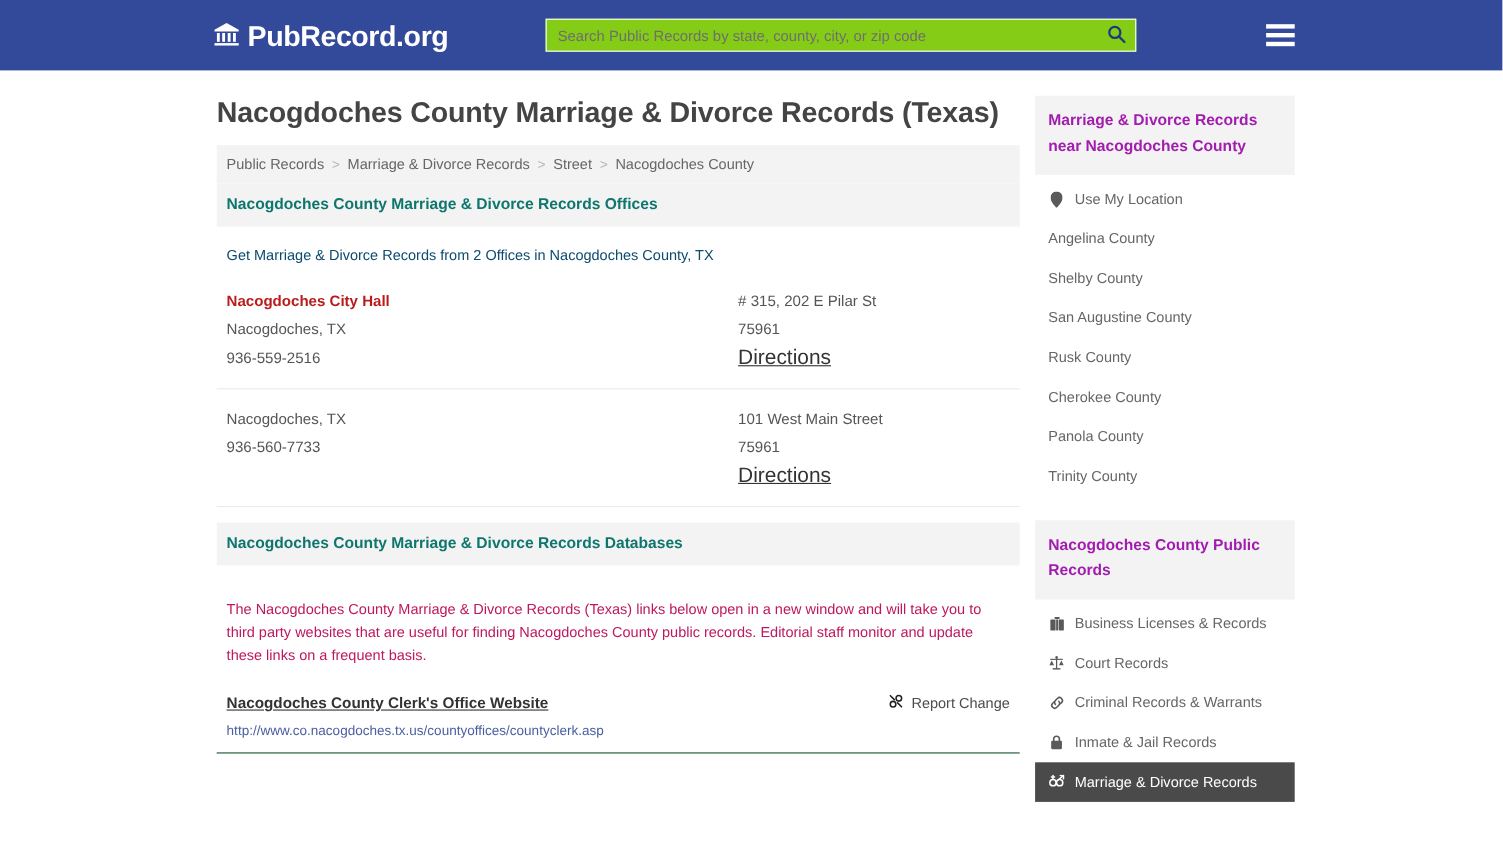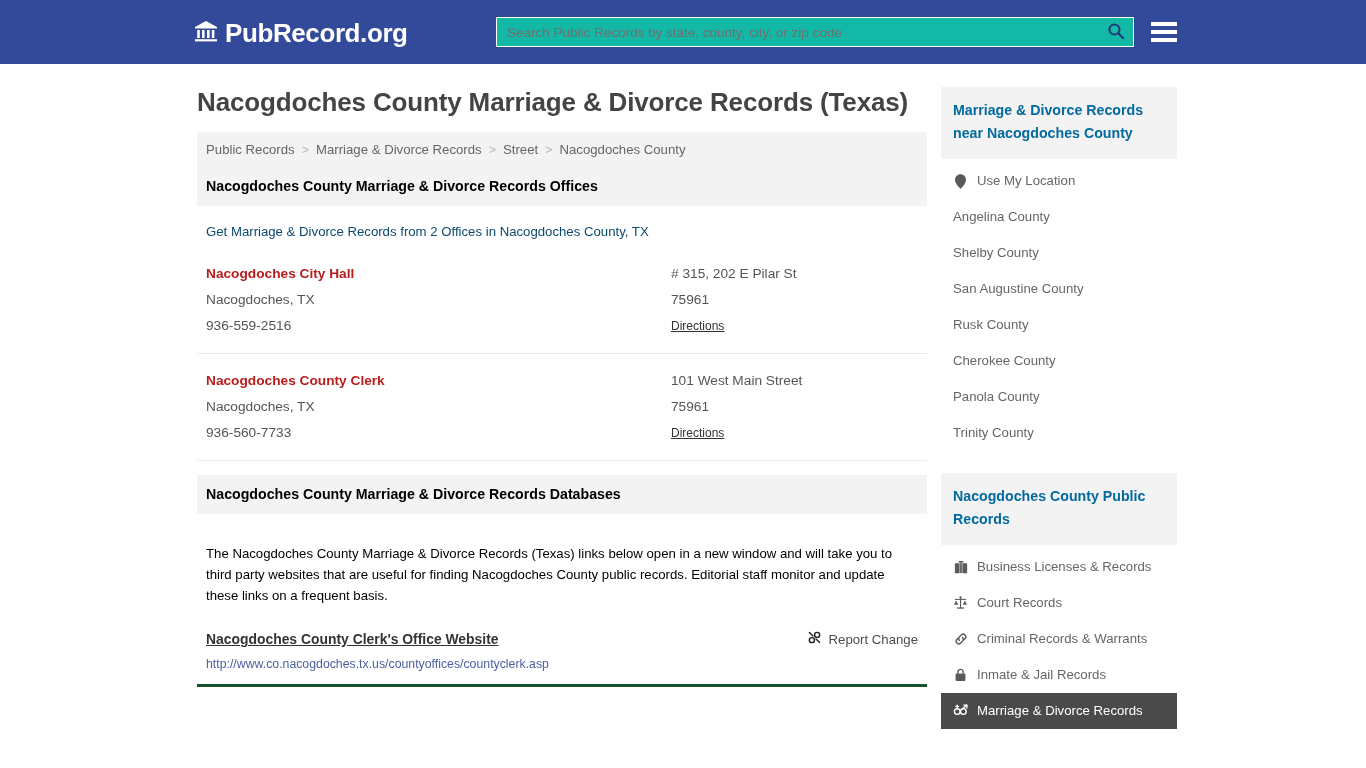--- a/index.html
+++ b/index.html
@@ -35,23 +35,23 @@
     color: #ffffff;
     font-size: 26px;
     font-weight: bold;
     letter-spacing: -0.4px;
     line-height: 30px;
   }
   .search-wrap {
     position: absolute;
     left: 496px;
     top: 17px;
-    width: 638px;
+    width: 537px;
     height: 30px;
-    background: #14b8a6;
+    background: #84cc16;
     display: flex;
     align-items: flex-end;
     border: 1px solid #ffffff;
   }
   .search-input {
     flex: 1;
     border: 0;
     outline: 0;
     height: 28px;
     padding: 0 10px;
@@ -142,32 +142,32 @@
     margin: 14px 0 22px 0;
     padding: 0 8px 0 9px;
   }
 
   
   .section-bar {
     background: #f3f3f3;
     padding: 11px 9px 12px 9px;
     font-size: 14.2px;
     font-weight: bold;
-    color: #000000;
+    color: #0f766e;
   }
 
   .section-note {
     font-size: 13.2px;
     color: #0c4a6e;
     padding: 18px 9px 0 9px;
     margin-bottom: 22px;
   }
   .section-para {
     font-size: 13.2px;
-    color: #000000;
+    color: #be185d;
     line-height: 21px;
     padding: 16px 9px 0 9px;
     margin-bottom: 24px;
   }
 
   
   .office-row {
     display: flex;
     padding: 0 9px 0 9px;
     border-bottom: 1px solid #eaeaea;
@@ -182,30 +182,30 @@
     font-weight: bold;
     color: #b91c1c;
     line-height: 26px;
   }
   .office-line {
     font-size: 13.7px;
     color: #555555;
     line-height: 26px;
   }
   .directions-link {
-    font-size: 12px;
+    font-size: 19px;
     color: #333333;
     line-height: 26px;
     cursor: pointer;
   }
 
   
   .db-row {
     padding: 0 9px 13px 9px;
-    border-bottom: 3px solid #14532d;
+    border-bottom: 1px solid #14532d;
     margin-bottom: 14px;
   }
   .db-head {
     display: flex;
     justify-content: space-between;
     align-items: center;
   }
   .db-title {
     font-size: 13.9px;
     font-weight: bold;
@@ -228,21 +228,21 @@
     margin-top: 9px;
     cursor: pointer;
   }
 
   
   .side-box-header {
     background: #f3f3f3;
     padding: 12px 12px 14px 12px;
     font-size: 14.2px;
     font-weight: bold;
-    color: #0369a1;
+    color: #a21caf;
     line-height: 23px;
   }
   .side-list { padding: 0; margin: 0; list-style: none; }
   .side-list li {
     font-size: 13.2px;
     color: #666666;
     padding: 10px 12px 10px 12px;
     display: flex;
     align-items: center;
     gap: 9px;
@@ -329,21 +329,20 @@
         </div>
         <div class="office-right">
           <div class="office-line"># 315, 202 E Pilar St</div>
           <div class="office-line">75961</div>
           <a class="directions-link" href="#">Directions</a>
         </div>
       </div>
 
       <div class="office-row">
         <div class="office-left">
-          <div class="office-name">Nacogdoches County Clerk</div>
           <div class="office-line">Nacogdoches, TX</div>
           <div class="office-line">936-560-7733</div>
         </div>
         <div class="office-right">
           <div class="office-line">101 West Main Street</div>
           <div class="office-line">75961</div>
           <a class="directions-link" href="#">Directions</a>
         </div>
       </div>
 

